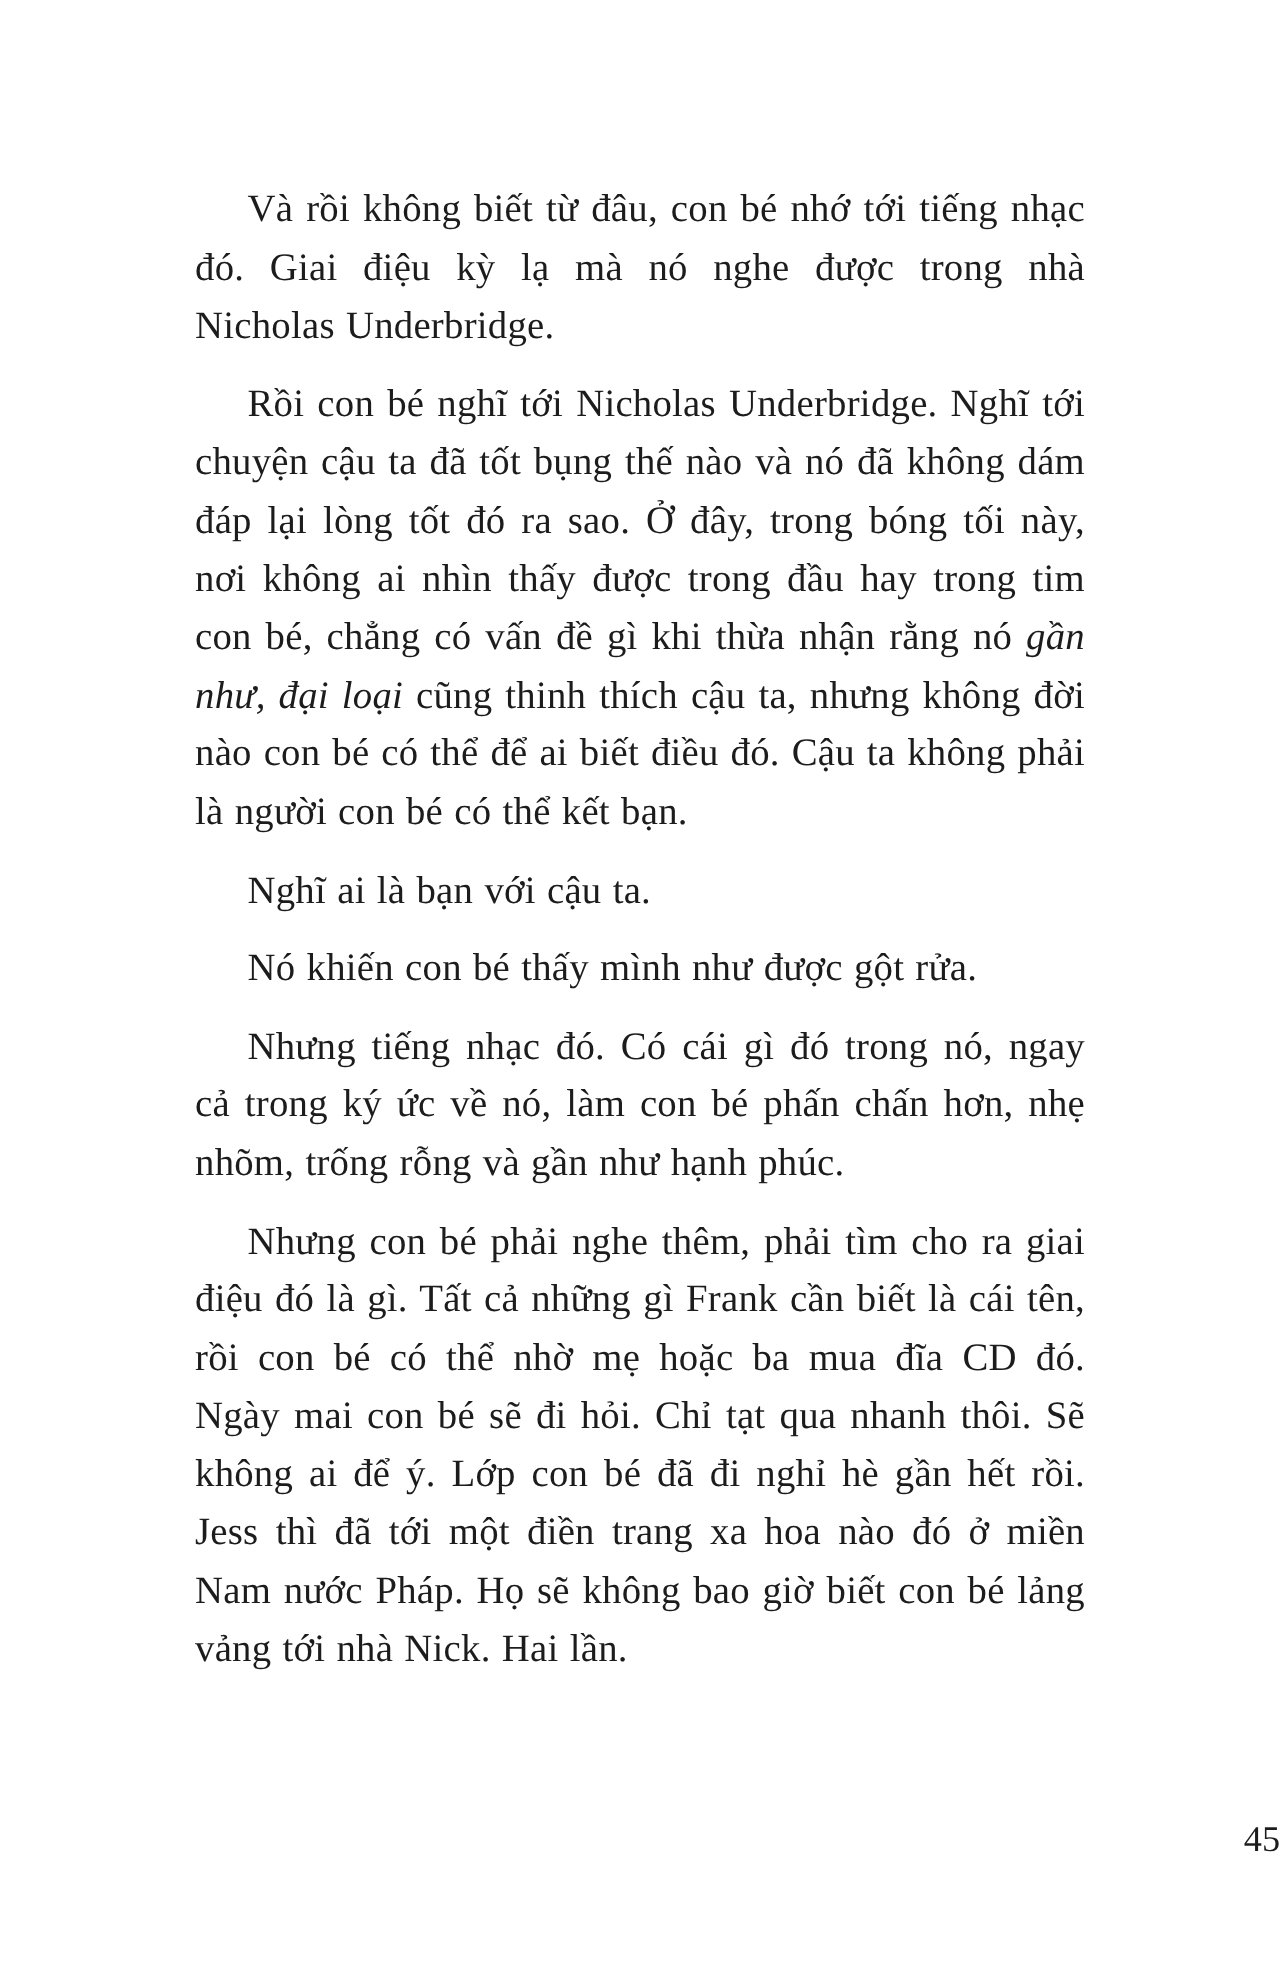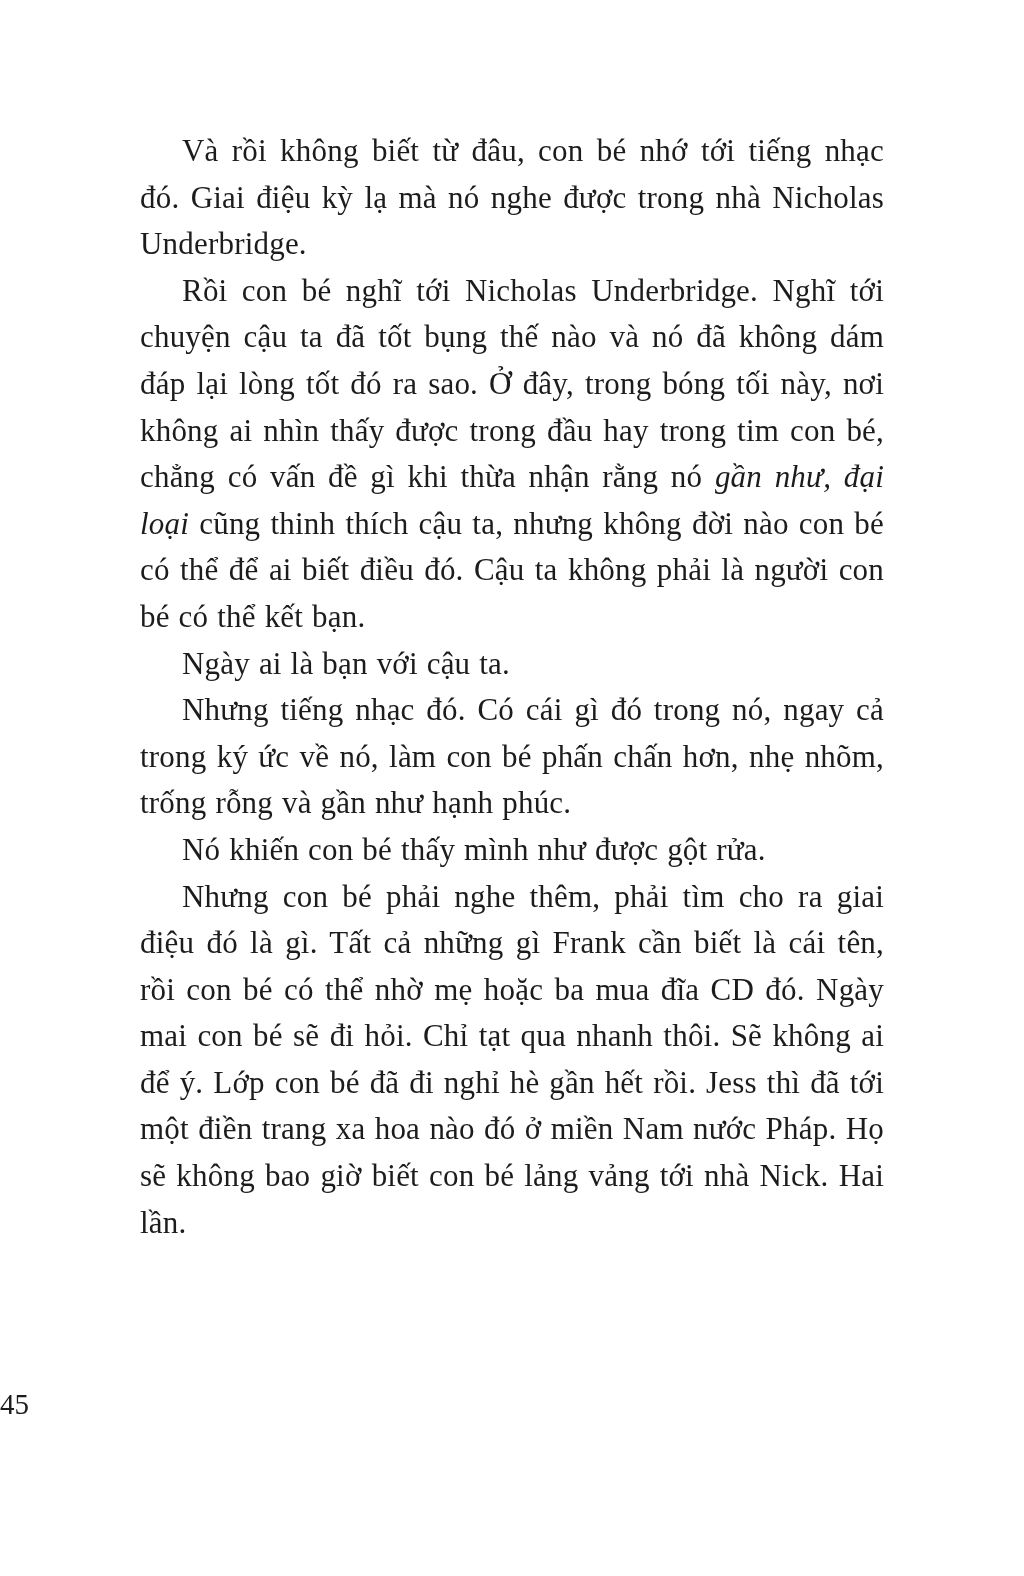--- a/index.html
+++ b/index.html
@@ -23,53 +23,53 @@
     background: #ffffff;
   }
   .text-block {
     position: absolute;
     left: 140px;
     top: 128px;
     width: 744px;
     color: #1c1c1c;
   }
   .text-block p.para {
-    margin: 0;
+    margin: 16px;
     font-size: 31px;
     line-height: 46.6px;
     text-align: justify;
     text-indent: 42px;
     letter-spacing: 0.2px;
     word-spacing: 1px;
     color: #1c1c1c;
   }
   .text-block p.para em {
     font-style: italic;
   }
   .page-footer {
     position: absolute;
     left: 0;
-    top: 1388px;
+    top: 1456px;
     width: 1024px;
-    text-align: left;
+    text-align: right;
   }
   .page-number {
     font-size: 29px;
     color: #1c1c1c;
     font-family: "Liberation Serif", "DejaVu Serif", serif;
   }
 </style>
 </head>
 <body>
 
 <main class="book-page">
   <div class="text-block">
       <p class="para"><span>Và rồi không biết từ đâu, con bé nhớ tới tiếng nhạc đó. Giai điệu kỳ lạ mà nó nghe được trong nhà Nicholas Underbridge.</span></p>
       <p class="para"><span>Rồi con bé nghĩ tới Nicholas Underbridge. Nghĩ tới chuyện cậu ta đã tốt bụng thế nào và nó đã không dám đáp lại lòng tốt đó ra sao. Ở đây, trong bóng tối này, nơi không ai nhìn thấy được trong đầu hay trong tim con bé, chẳng có vấn đề gì khi thừa nhận rằng nó </span><em>gần như, đại loại</em><span> cũng thinh thích cậu ta, nhưng không đời nào con bé có thể để ai biết điều đó. Cậu ta không phải là người con bé có thể kết bạn.</span></p>
-      <p class="para"><span>Ngày ai là bạn với cậu ta.</span></p>
+      <p class="para"><span>Nghĩ ai là bạn với cậu ta.</span></p>
+      <p class="para"><span>Nó khiến con bé thấy mình như được gột rửa.</span></p>
       <p class="para"><span>Nhưng tiếng nhạc đó. Có cái gì đó trong nó, ngay cả trong ký ức về nó, làm con bé phấn chấn hơn, nhẹ nhõm, trống rỗng và gần như hạnh phúc.</span></p>
-      <p class="para"><span>Nó khiến con bé thấy mình như được gột rửa.</span></p>
       <p class="para"><span>Nhưng con bé phải nghe thêm, phải tìm cho ra giai điệu đó là gì. Tất cả những gì Frank cần biết là cái tên, rồi con bé có thể nhờ mẹ hoặc ba mua đĩa CD đó. Ngày mai con bé sẽ đi hỏi. Chỉ tạt qua nhanh thôi. Sẽ không ai để ý. Lớp con bé đã đi nghỉ hè gần hết rồi. Jess thì đã tới một điền trang xa hoa nào đó ở miền Nam nước Pháp. Họ sẽ không bao giờ biết con bé lảng vảng tới nhà Nick. Hai lần.</span></p>
     </div>
   <div class="page-footer">
     <span class="page-number">45</span>
   </div>
 </main>
 
 </body></html>

